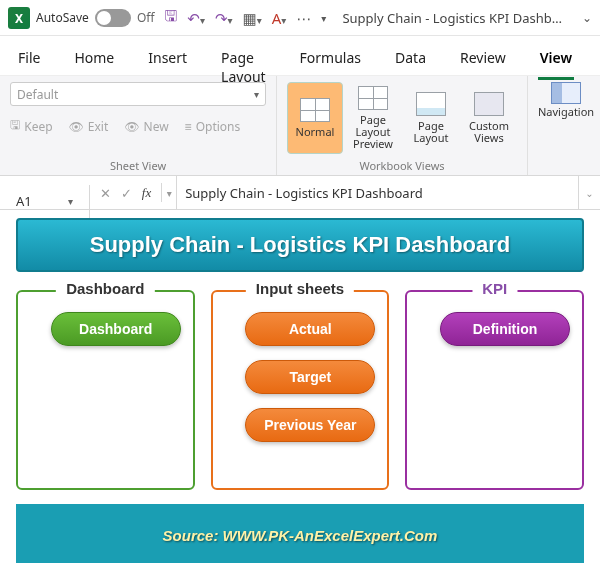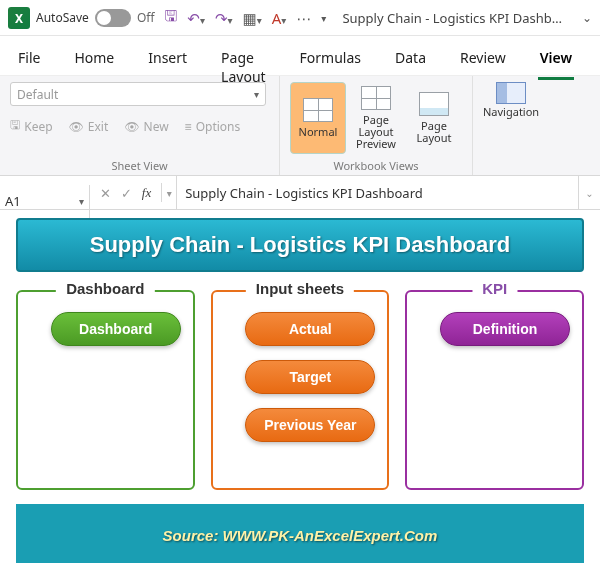--- a/index.html
+++ b/index.html
@@ -39,21 +39,21 @@
 .v-ic.grid::after{ content:""; position:absolute; top:50%; left:0; right:0; height:1px; background:#9aa0a6; }
 .v-ic.pl{ background:linear-gradient(#fff 70%, #d0e8f4 70%); }
 .v-ic.cv{ background:#e7e7f0; }
 .nav-ic{ width:30px; height:22px; border:1px solid #6c8dc4; background:linear-gradient(90deg,#a5bde3 35%, #e7eefb 35%); }
 
 .navgroup{ padding:6px 10px; display:flex; align-items:flex-start; gap:10px; }
 .nav-col{ display:flex; flex-direction:column; align-items:center; font-size:11px; cursor:pointer; }
 
 
 .formbar{ display:flex; align-items:center; height:34px; border-bottom:1px solid #d8d8d8; background:#fff; }
-.namebox{ width:90px; padding:0 5px; display:flex; align-items:center; justify-content:space-between; font-size:13px; border-right:1px solid #d8d8d8; height:100%;margin-top:17px; }
+.namebox{ width:90px; padding:0 16px; display:flex; align-items:center; justify-content:space-between; font-size:13px; border-right:1px solid #d8d8d8; height:100%;margin-top:17px; }
 .fb-icons{ display:flex; align-items:center; gap:10px; padding:0 10px; color:#9a9a9a; font-size:13px; }
 .fb-icons .fx{ color:#444; font-style:italic; font-family:"Times New Roman",serif; }
 .fb-input{ flex:1; padding:0 8px; font-size:13px; display:flex; align-items:center; border-left:1px solid #d8d8d8; height:100%; }
 .fb-exp{ width:22px; height:100%; border-left:1px solid #d8d8d8; display:flex; align-items:center; justify-content:center; color:#9a9a9a; font-size:10px; }
 
 
 .sheet{ padding:8px 16px 0 16px; }
 .banner{ background:linear-gradient(#2bb9d3,#128ba6); color:#fff; font-family:Arial, sans-serif; font-weight:bold; font-size:22px; text-align:center; padding:12px 8px; border:2px solid #107c8e; border-radius:4px; text-shadow:1px 1px 2px rgba(0,0,0,.4); }
 .groups{ display:flex; gap:16px; margin-top:18px; align-items:stretch; }
 .grpbox{ flex:1; border:2px solid; border-radius:6px; position:relative; padding:20px 12px 14px 12px; display:flex; flex-direction:column; gap:14px; align-items:flex-end; min-height:200px; }
@@ -141,20 +141,24 @@
         <span>Normal</span>
       </div>
       <div class="v-btn">
         <div class="v-ic grid"></div>
         <span>Page Layout Preview</span>
       </div>
       <div class="v-btn">
         <div class="v-ic pl"></div>
         <span>Page Layout</span>
       </div>
+      <div class="v-btn">
+        <div class="v-ic cv"></div>
+        <span>Custom Views</span>
+      </div>
     </div>
     <div class="ribgroup-label">Workbook Views</div>
   </div>
 
   <div class="navgroup">
     <div class="nav-col">
       <div class="nav-ic"></div>
       <span>Navigation</span>
     </div>
 

